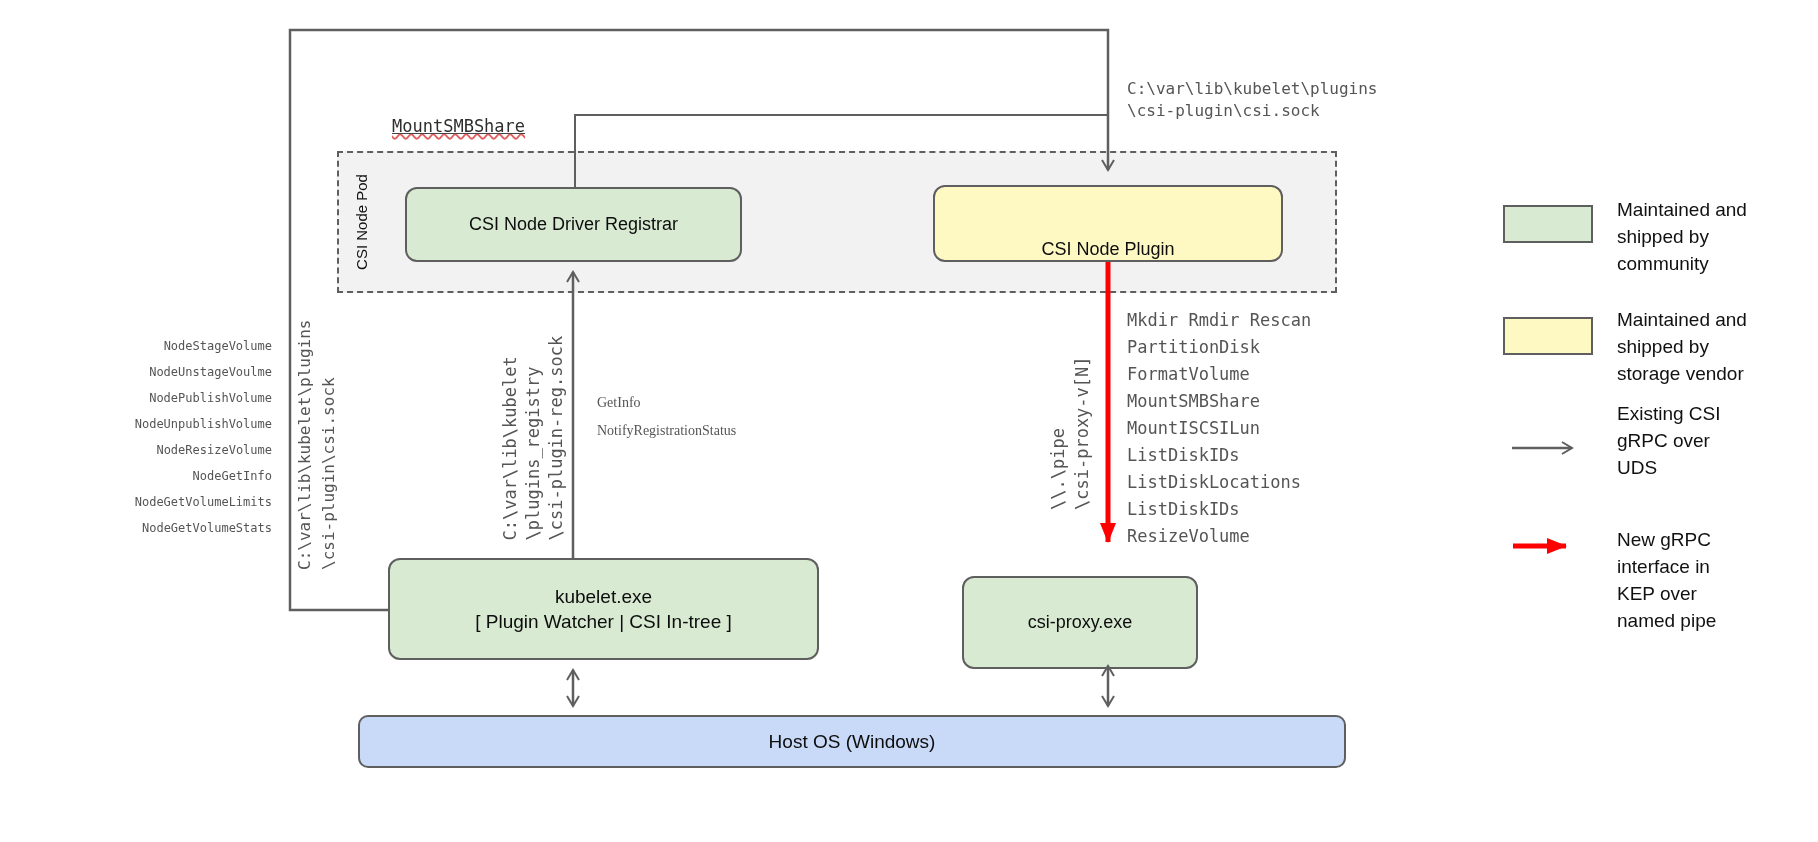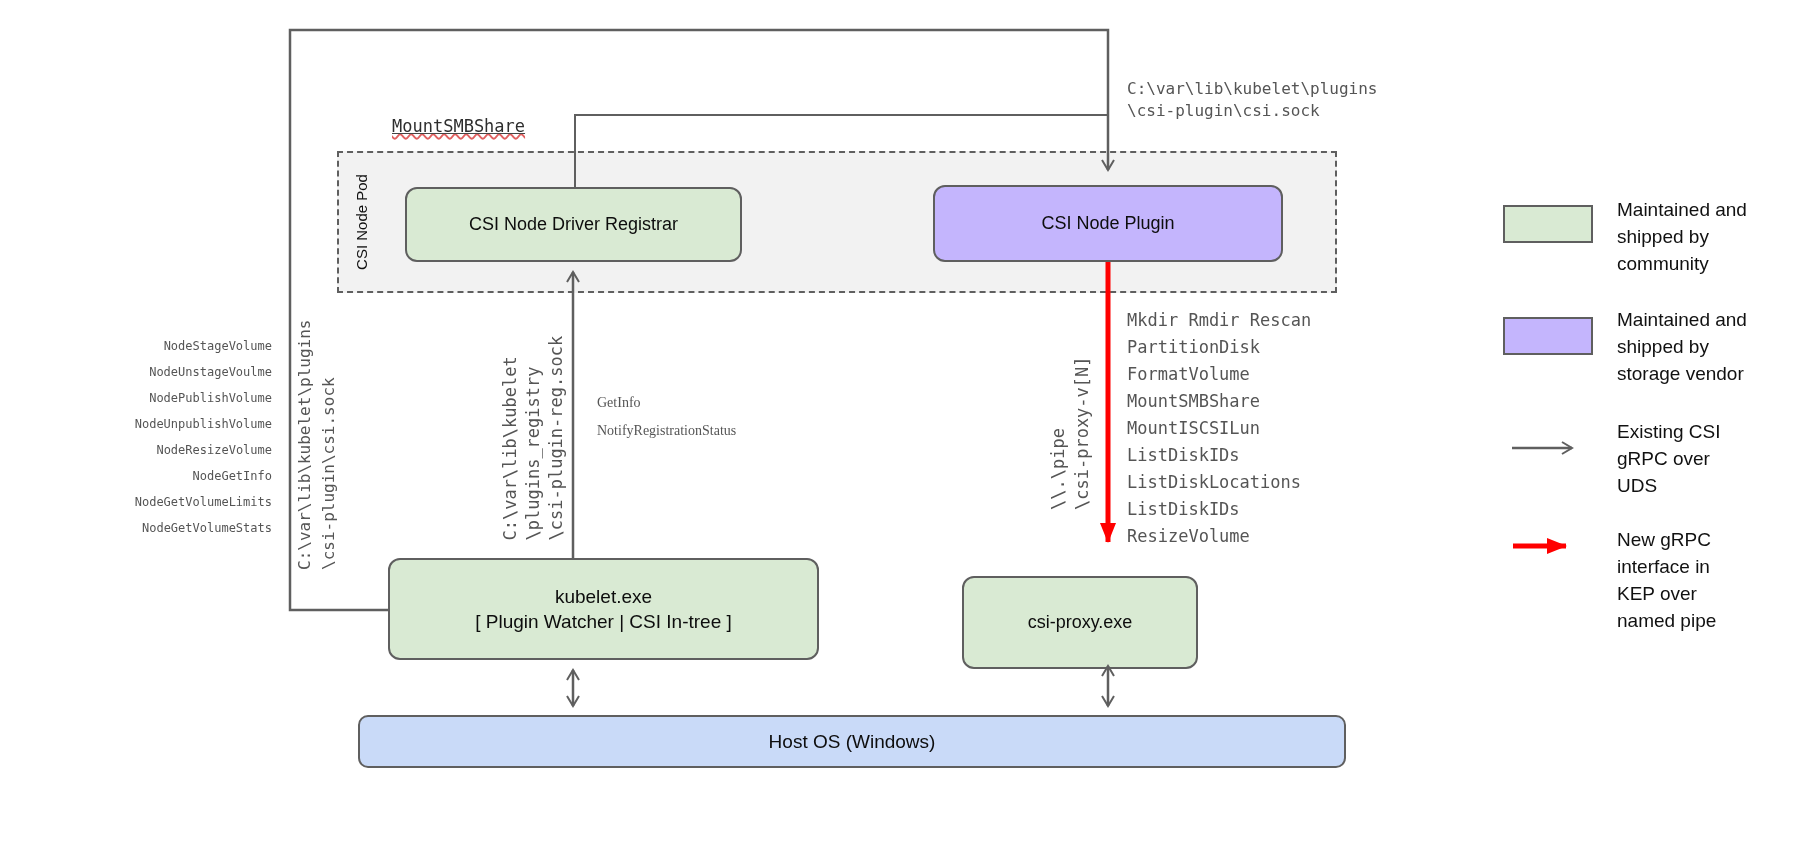--- a/index.html
+++ b/index.html
@@ -9,21 +9,21 @@
   }
   .mono{font-family:"DejaVu Sans Mono",monospace;color:#555555;}
   .abs{position:absolute;}
   
   .node{
     position:absolute;border:2px solid #5f5f5f;border-radius:12px;
     display:flex;flex-direction:column;align-items:center;justify-content:center;
     color:#0d0d0d;text-align:center;z-index:2;box-sizing:border-box;
   }
   .fill-community{background:#d9ead3;}
-  .fill-vendor{background:#c4b5fd;}
+  .fill-vendor{background:#fef9c3;justify-content:flex-end;}
   .fill-os{background:#c9daf8;}
   .node .l1{font-size:19px;line-height:25px;}
   .node .l2{font-size:19px;line-height:25px;}
   .node .single{font-size:18px;}
   
   #pod{
     position:absolute;left:337px;top:151px;width:1000px;height:142px;
     background:#f2f2f2;border:2px dashed #5f5f5f;z-index:1;box-sizing:border-box;
   }
   .rot{transform:rotate(-90deg);transform-origin:center center;}
@@ -175,21 +175,21 @@
     <div>community</div>
   </div>
 
   <div class="swatch fill-vendor" style="left:1503px;top:317px;"></div>
   <div class="legend-text" style="top:306px;">
     <div>Maintained and</div>
     <div>shipped by</div>
     <div>storage vendor</div>
   </div>
 
-  <div class="legend-text" style="top:418px;">
+  <div class="legend-text" style="top:400px;">
     <div>Existing CSI</div>
     <div>gRPC over</div>
     <div>UDS</div>
   </div>
 
   <div class="legend-text" style="top:526px;">
     <div>New gRPC</div>
     <div>interface in</div>
     <div>KEP over</div>
     <div>named pipe</div>

